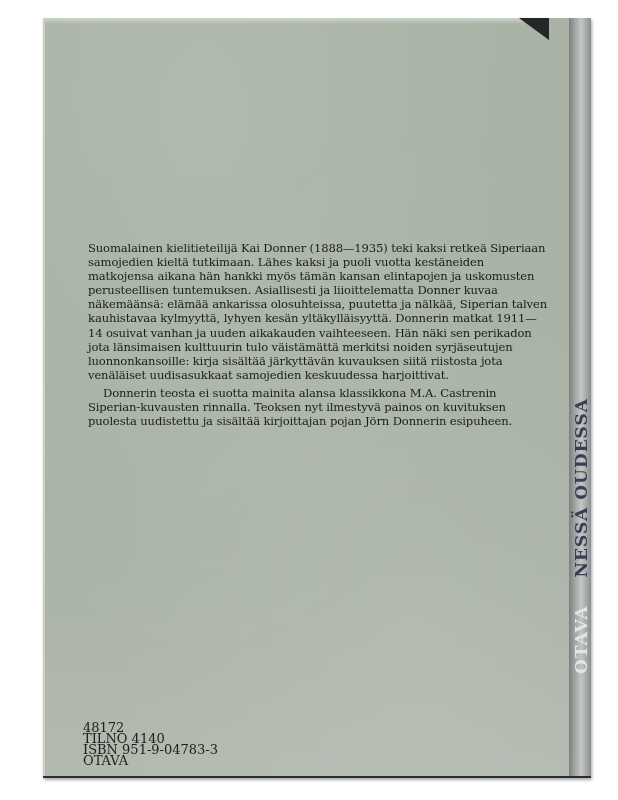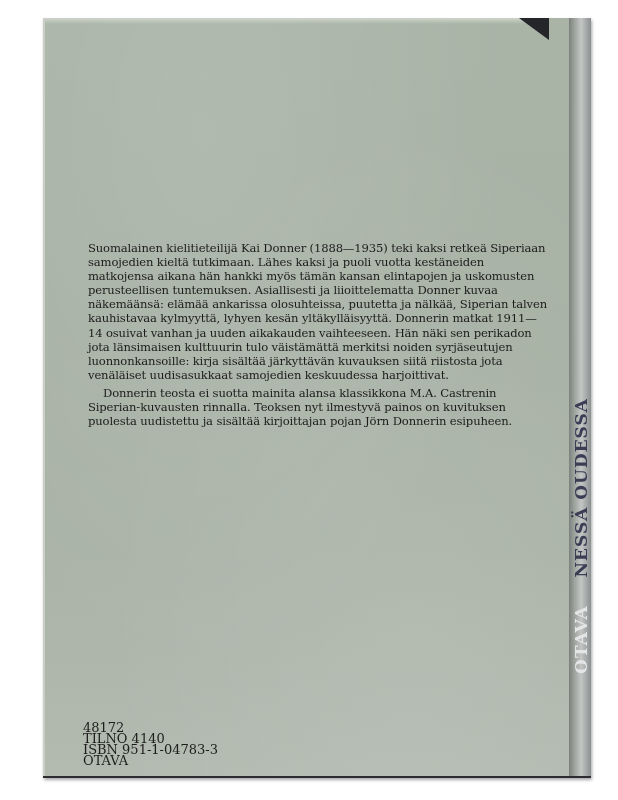--- a/index.html
+++ b/index.html
@@ -62,21 +62,21 @@
     <div class="torn-corner"></div>
 
     <div class="blurb">
       <p>Suomalainen kielitieteilijä Kai Donner (1888—1935) teki kaksi retkeä Siperiaan samojedien kieltä tutkimaan. Lähes kaksi ja puoli vuotta kestäneiden matkojensa aikana hän hankki myös tämän kansan elintapojen ja uskomusten perusteellisen tuntemuksen. Asiallisesti ja liioittelematta Donner kuvaa näkemäänsä: elämää ankarissa olosuhteissa, puutetta ja nälkää, Siperian talven kauhistavaa kylmyyttä, lyhyen kesän yltäkylläisyyttä. Donnerin matkat 1911—14 osuivat vanhan ja uuden aikakauden vaihteeseen. Hän näki sen perikadon jota länsimaisen kulttuurin tulo väistämättä merkitsi noiden syrjäseutujen luonnonkansoille: kirja sisältää järkyttävän kuvauksen siitä riistosta jota venäläiset uudisasukkaat samojedien keskuudessa harjoittivat.</p>
       <p class="indent">Donnerin teosta ei suotta mainita alansa klassikkona M.A. Castrenin Siperian-kuvausten rinnalla. Teoksen nyt ilmestyvä painos on kuvituksen puolesta uudistettu ja sisältää kirjoittajan pojan Jörn Donnerin esipuheen.</p>
     </div>
 
     <div class="imprint">
       <div>48172</div>
       <div>TILNO 4140</div>
-      <div>ISBN 951-1-04783-3</div>
+      <div>ISBN 951-9-04783-3</div>
       <div>OTAVA</div>
     </div>
   </div>
 
   <div class="spine">
     <div class="spine-text">
       <span class="light">OTAVA</span>
       <span style="display:inline-block;height:14px;"></span>
       <span class="dark">NESSÄ OUDESSA</span>
     </div>

